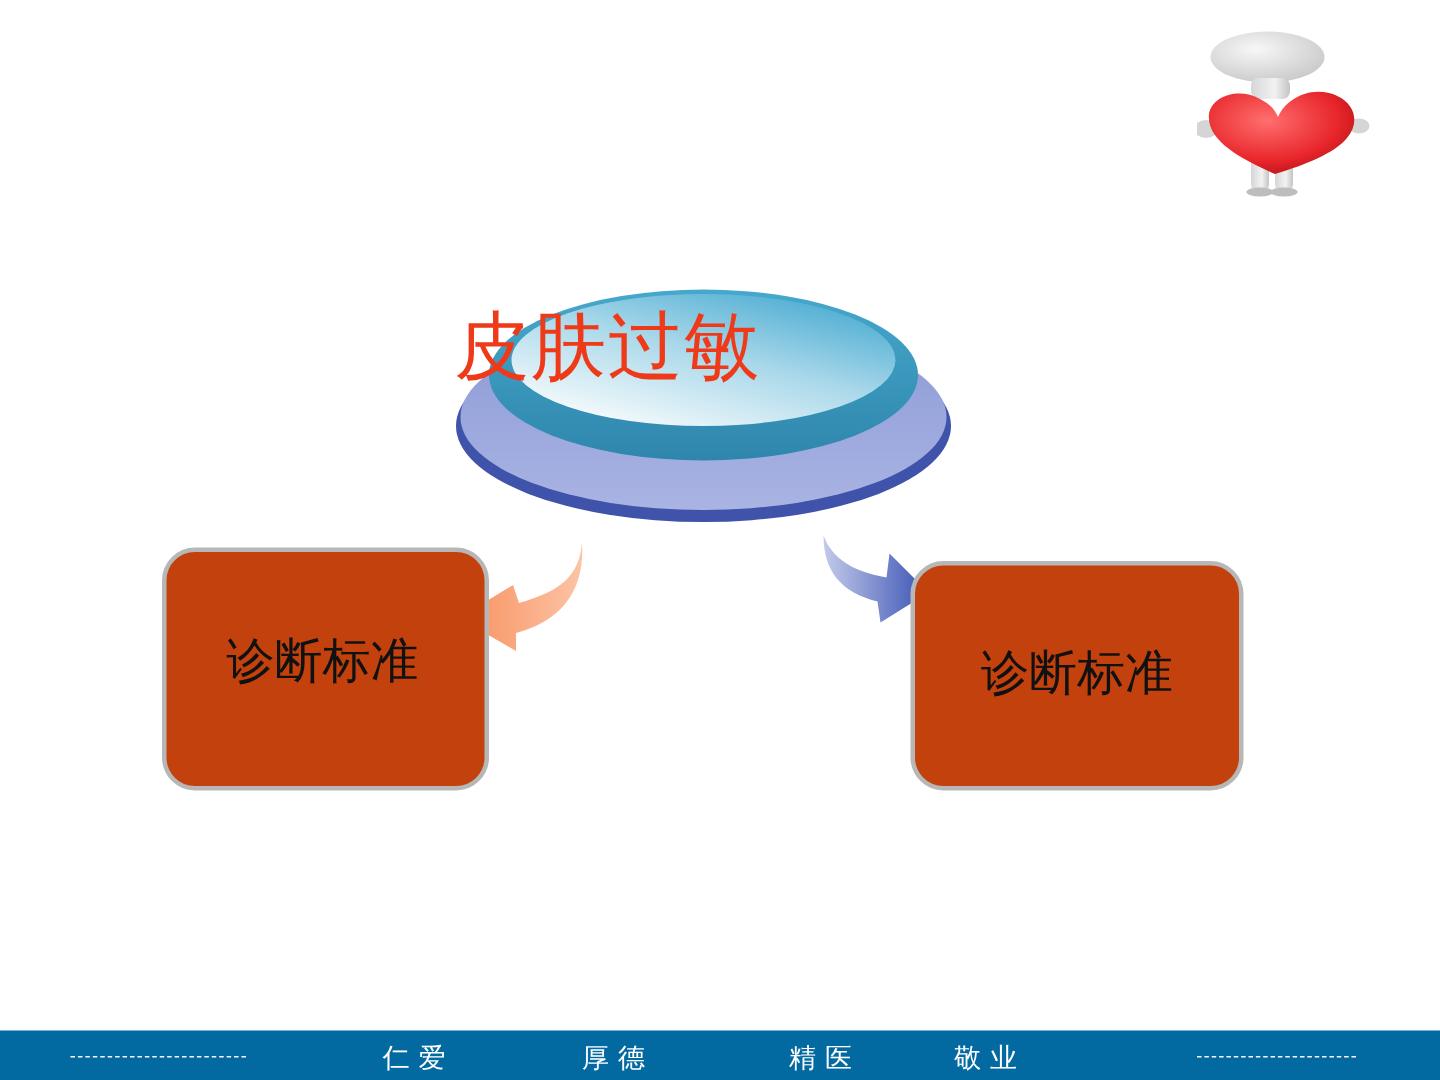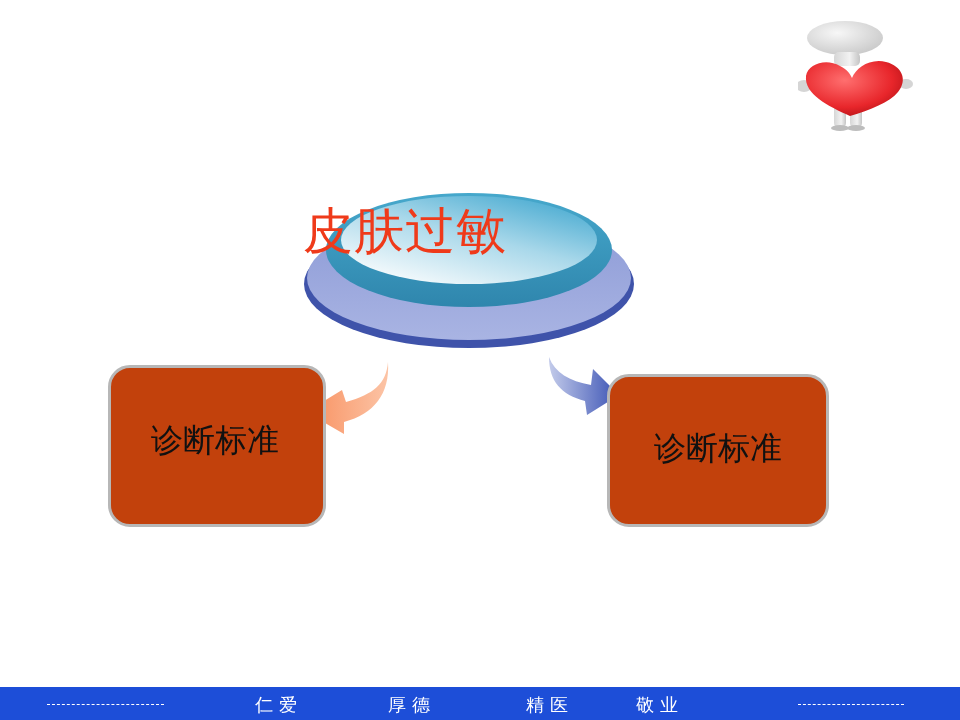--- a/index.html
+++ b/index.html
@@ -7,21 +7,21 @@
   .figure{position:absolute;left:798px;top:20px;width:116px;height:114px;}
   .hub{position:absolute;left:303px;top:188px;width:332px;height:165px;}
   .hub-title{position:absolute;left:303px;top:196px;width:332px;text-align:left;font-family:"DejaVu Serif","Liberation Serif",serif;font-size:50px;color:#ef3a1a;letter-spacing:1px;line-height:70px;}
   .box{position:absolute;background:#c2410c;border:3px solid #b7b7b7;border-radius:22px;box-sizing:border-box;display:flex;align-items:center;justify-content:center;}
   .box span{font-family:"DejaVu Sans","Liberation Sans",sans-serif;font-size:32px;color:#111;}
   .box-left{left:108px;top:365px;width:218px;height:162px;}
   .box-left span{margin-top:-10px;margin-left:-4px;}
   .box-right{left:607px;top:374px;width:222px;height:153px;}
   .box-right span{margin-top:-3px;}
   .arrow{position:absolute;}
-  .footer{position:absolute;left:0;top:687px;width:960px;height:33px;background:#1d4ed8;}
+  .footer{position:absolute;left:0;top:687px;width:960px;height:33px;background:#0369a1;}
   .footer .item{position:absolute;top:6px;color:#ffffff;font-size:18px;letter-spacing:6px;font-family:"DejaVu Serif","Liberation Serif",serif;}
   .footer .dash{position:absolute;top:17px;height:0;border-top:1px dashed #ffffff;}
 </style>
 </head>
 <body>
 
 <svg class="figure" viewBox="0 0 116 114">
   <defs>
     <radialGradient id="headg" cx="40%" cy="35%" r="70%">
       <stop offset="0%" stop-color="#f7f7f7"></stop>

